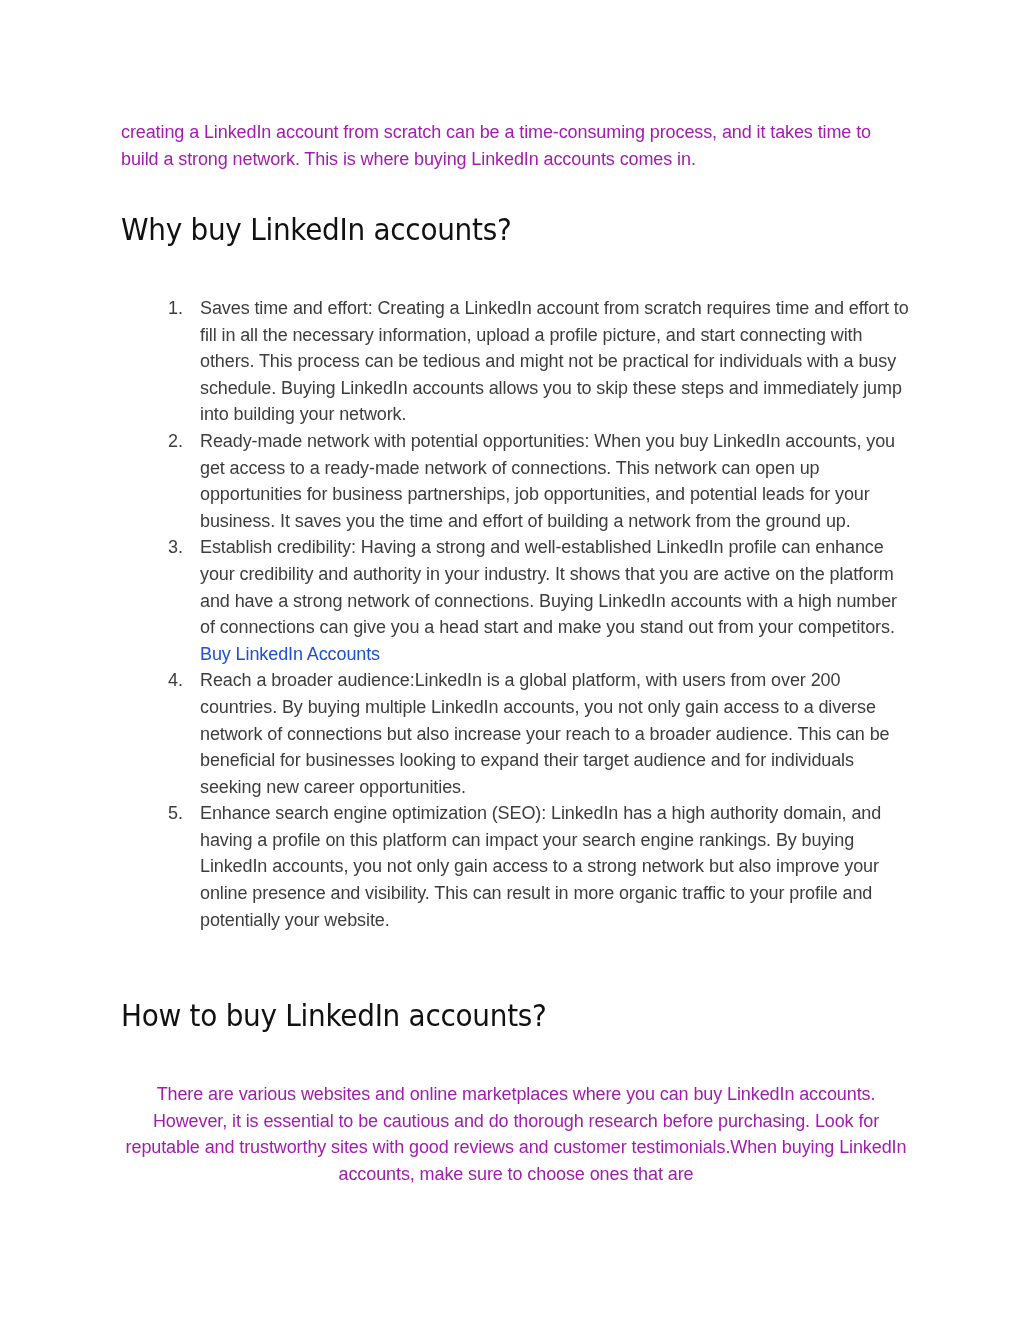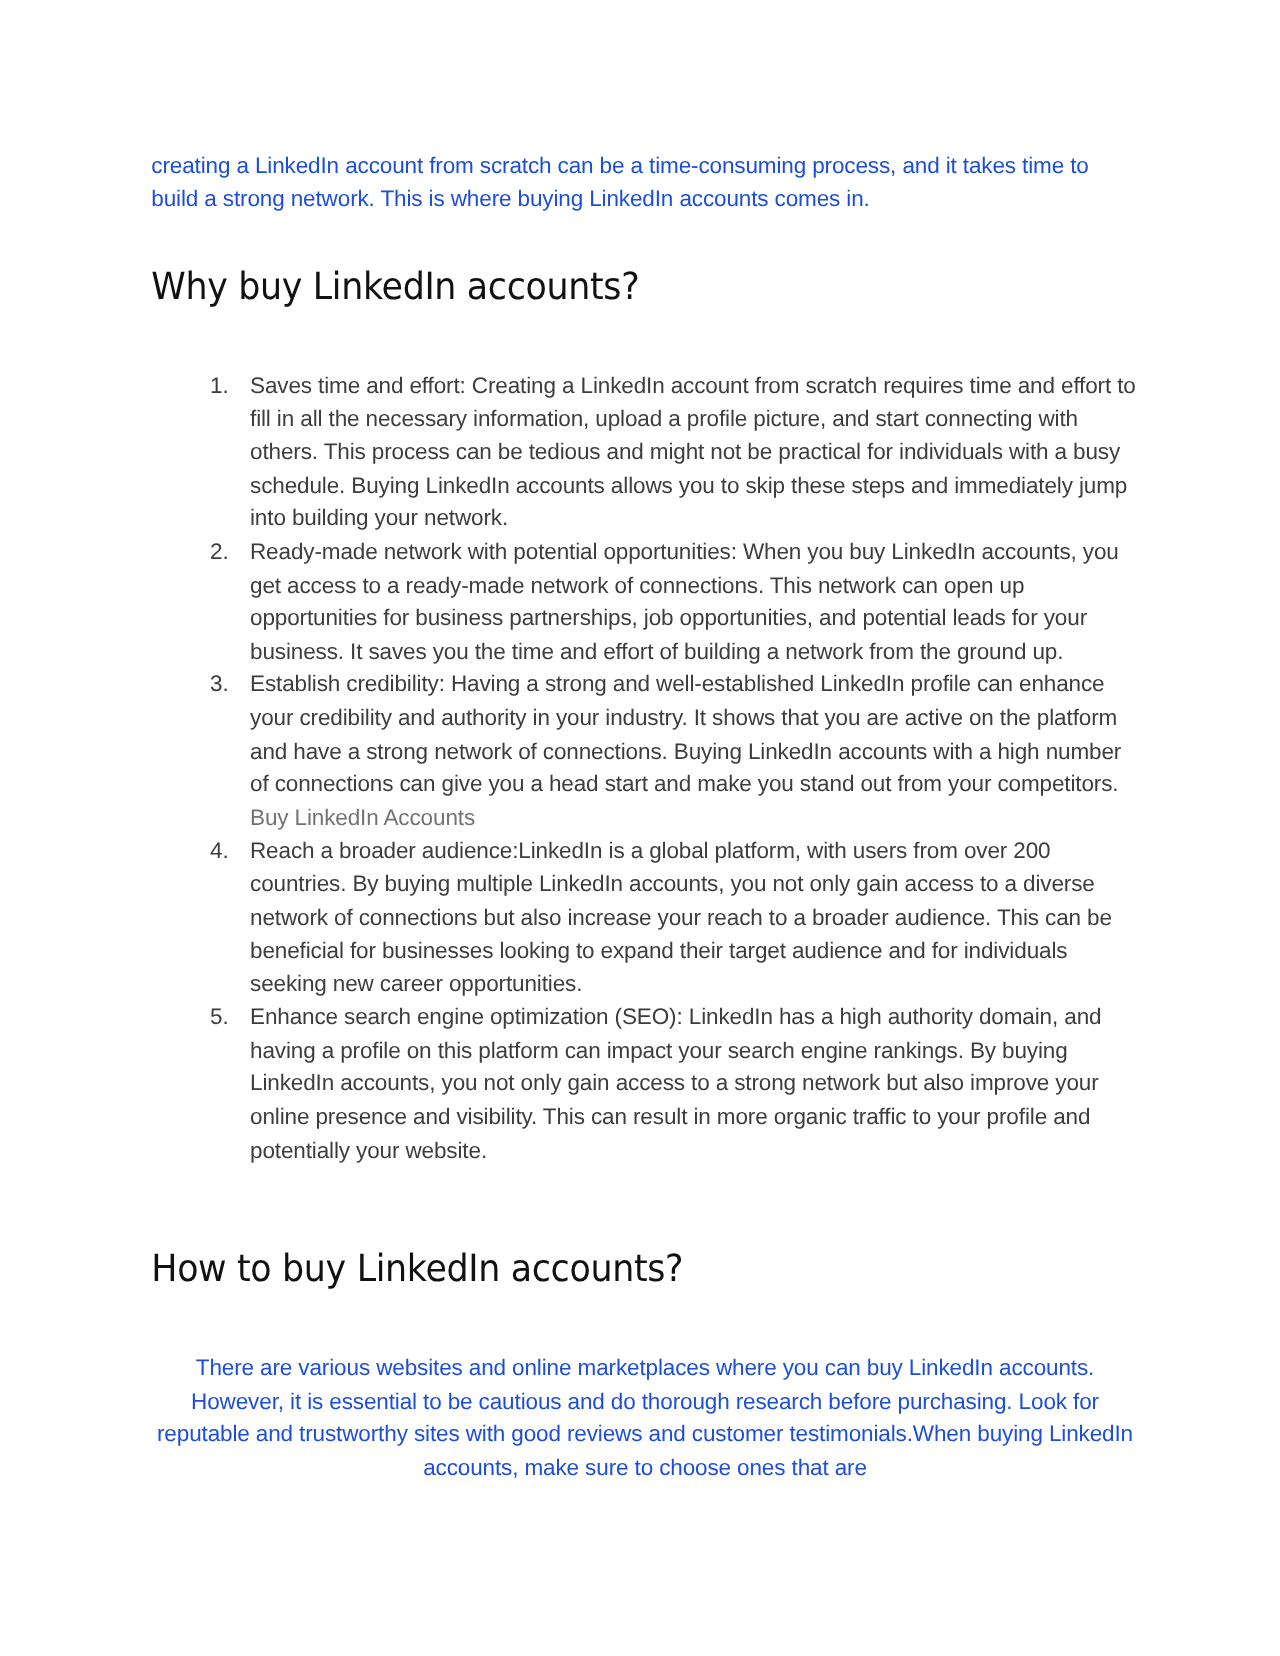--- a/index.html
+++ b/index.html
@@ -18,21 +18,21 @@
     .page {
       position: absolute;
       left: 121px;
       top: 0;
       width: 790px;
     }
     .para {
       font-size: 18px;
       line-height: 26.6px;
       margin: 0;
-      color: #1d4ed8;
+      color: #a21caf;
       letter-spacing: -0.1px;
     }
     .para-intro {
       position: absolute;
       top: 119px;
       left: 0;
       width: 790px;
     }
     .heading {
       font-family: "DejaVu Sans", sans-serif;
@@ -64,21 +64,21 @@
       line-height: 26.6px;
       color: #3d3d3d;
       letter-spacing: -0.1px;
     }
     .list-num {
       position: absolute;
       left: 47px;
       top: 0;
     }
     .link {
-      color: #737373;
+      color: #1d4ed8;
       text-decoration: none;
       cursor: pointer;
     }
     .para-how {
       position: absolute;
       top: 1081px;
       left: 0;
       width: 790px;
       text-align: center;
     }

